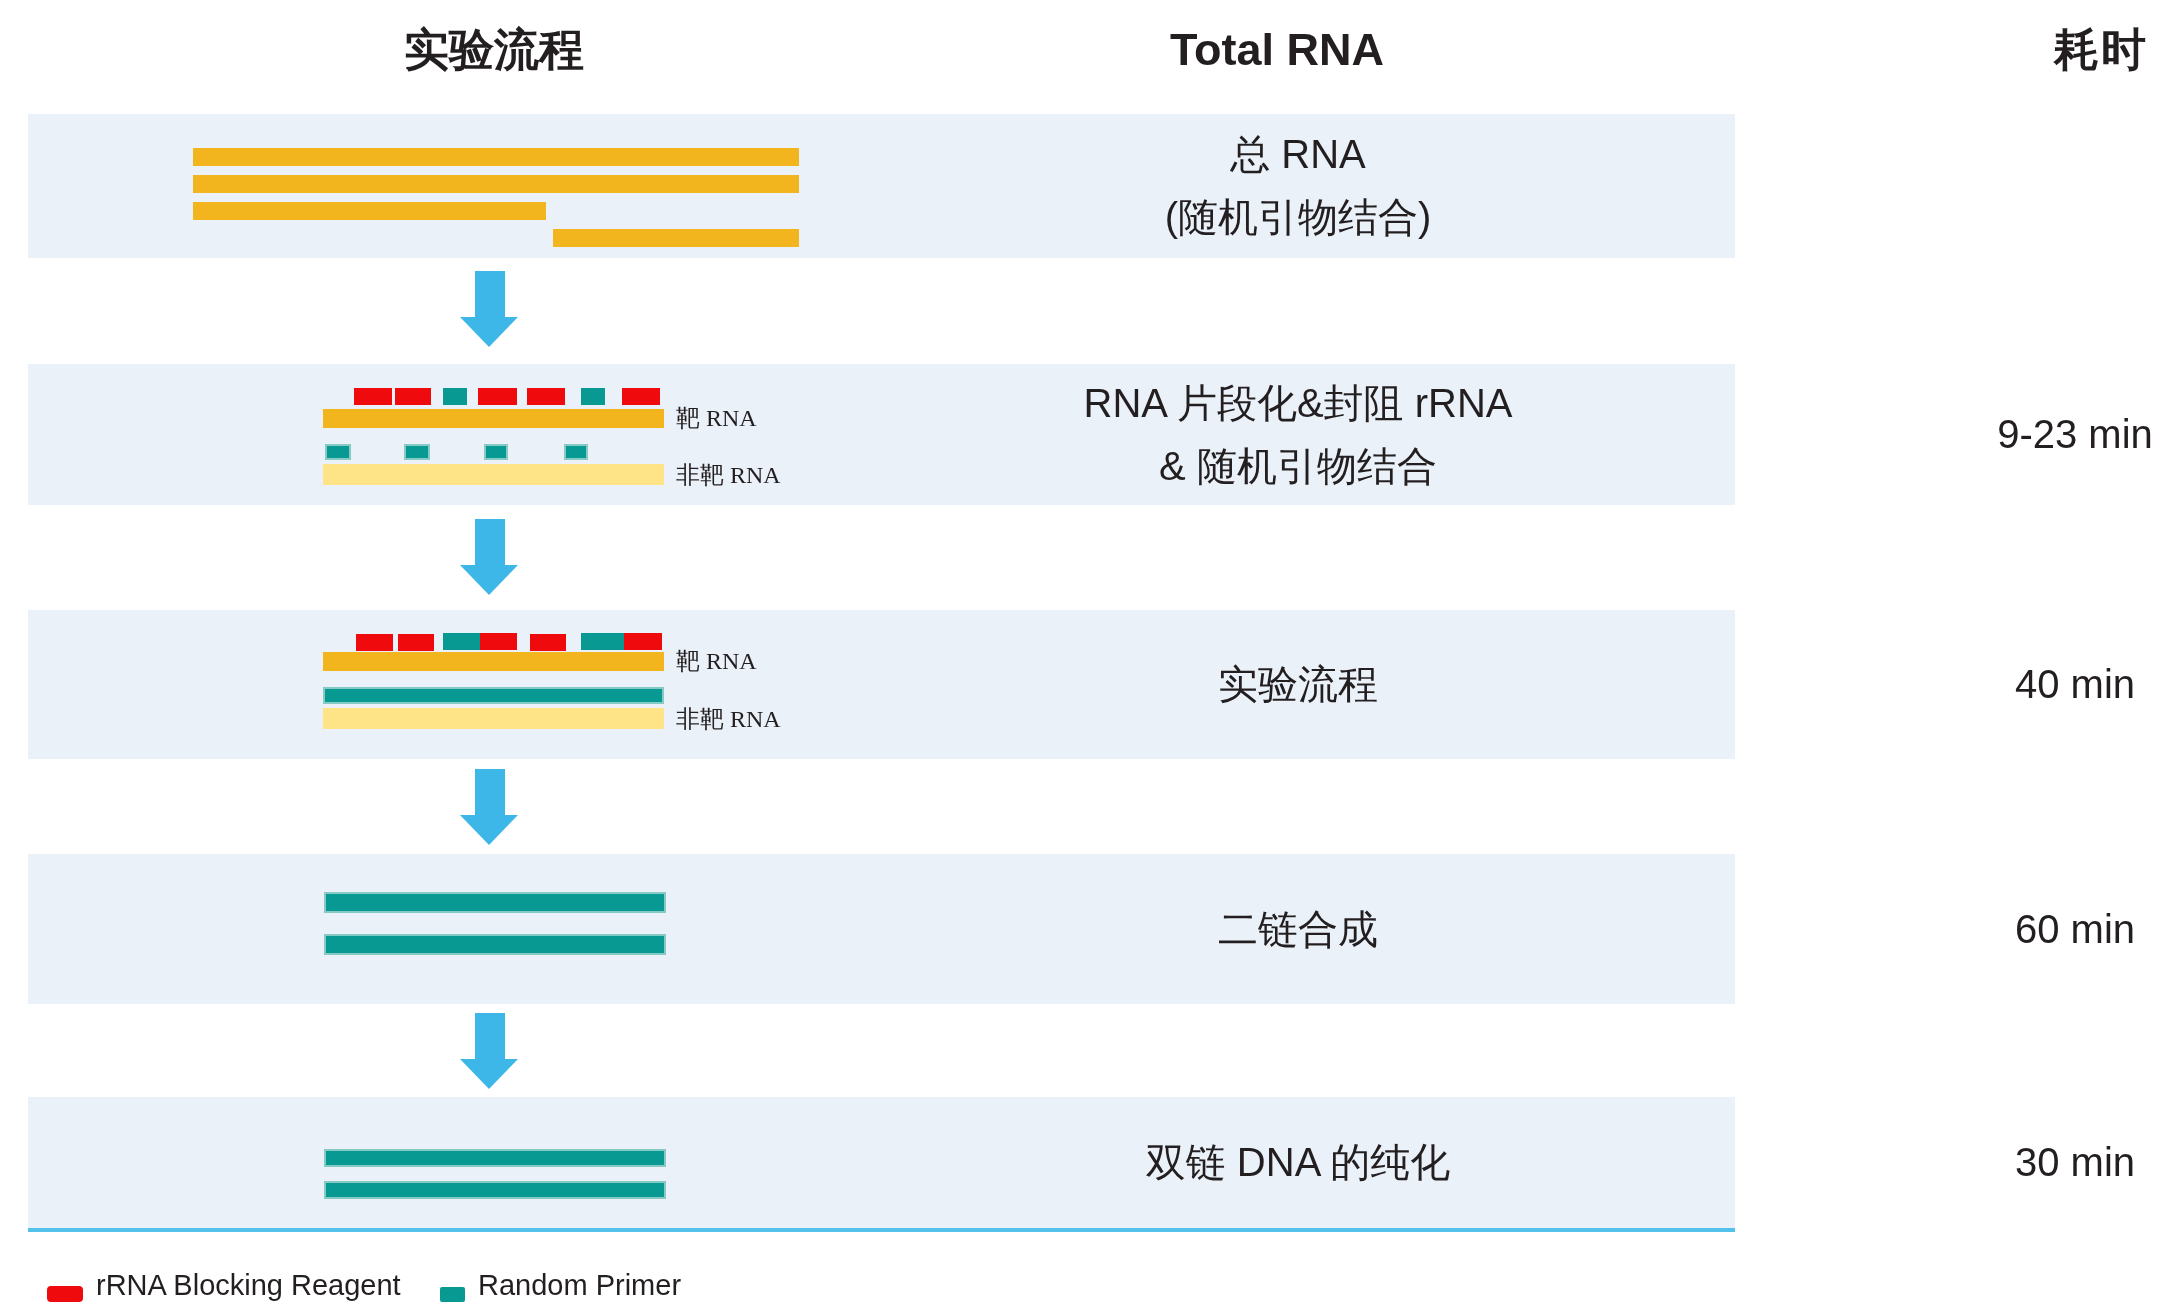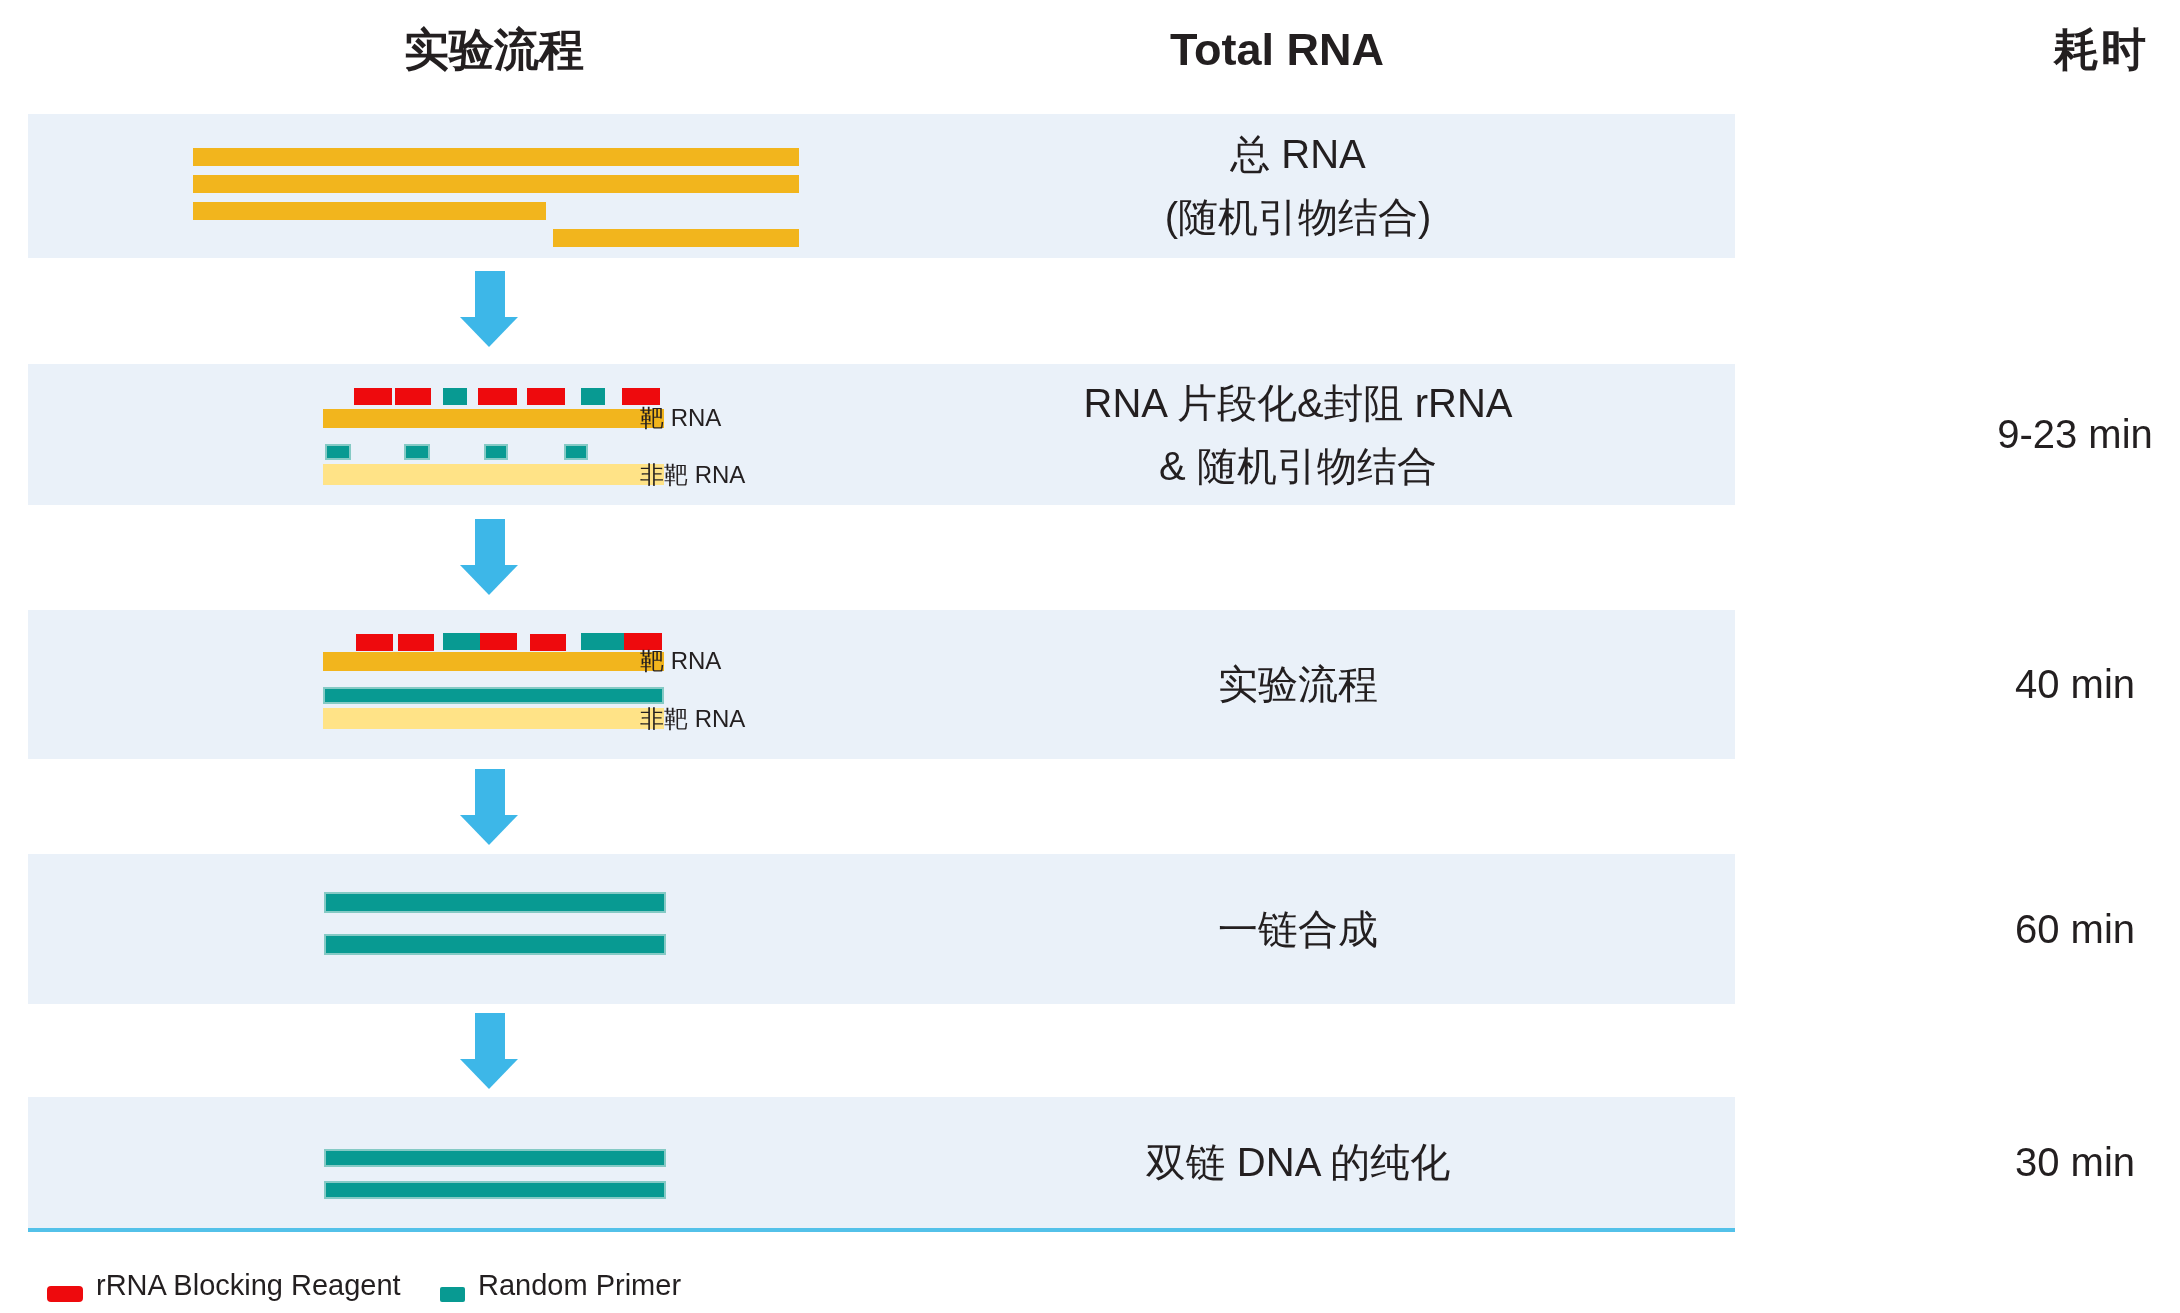--- a/index.html
+++ b/index.html
@@ -46,21 +46,21 @@
   .r1b4{left:525px;top:115px;width:246px;height:18px;}
 
   
   .seg{position:absolute;height:17px;top:24px;}
   .seg.red{background:var(--red);}
   .seg.teal{background:var(--teal);}
   .combo{position:absolute;height:17px;top:23px;display:flex;}
   .combo .c-teal{background:var(--teal);height:100%;}
   .combo .c-red{background:var(--red);height:100%;}
 
-  .strand-label{position:absolute;left:612px;font-size:24px;line-height:28px;white-space:nowrap;}
+  .strand-label{position:absolute;left:648px;font-size:24px;line-height:28px;white-space:nowrap;font-family:Liberation Serif, serif;}
 
   .primer{position:absolute;top:80px;height:16px;background:var(--teal);
           border:2px solid var(--teal-edge);box-sizing:border-box;}
 
   
   .arrow{position:absolute;left:460px;width:59px;}
   .a1{top:271px;} .a2{top:519px;} .a3{top:769px;} .a4{top:1013px;}
   .arrow .stem{margin:0 auto;width:30px;height:46px;background:var(--arrow-blue);}
   .arrow .head{width:0;height:0;border-left:29.5px solid transparent;
                border-right:29.5px solid transparent;border-top:30px solid var(--arrow-blue);}
@@ -157,21 +157,21 @@
 
   <div class="arrow a3">
     <div class="stem"></div>
     <div class="head"></div>
   </div>
 
   <section class="row row4">
     <div class="bar tealbar" style="left:296px;top:38px;width:342px;height:21px;"></div>
     <div class="bar tealbar" style="left:296px;top:80px;width:342px;height:21px;"></div>
     <div class="rowtext">
-      <div>一链合成</div>
+      <div>二链合成</div>
     </div>
   </section>
 
   <div class="arrow a4">
     <div class="stem"></div>
     <div class="head"></div>
   </div>
 
   <section class="row row5">
     <div class="bar tealbar" style="left:296px;top:52px;width:342px;height:18px;"></div>

